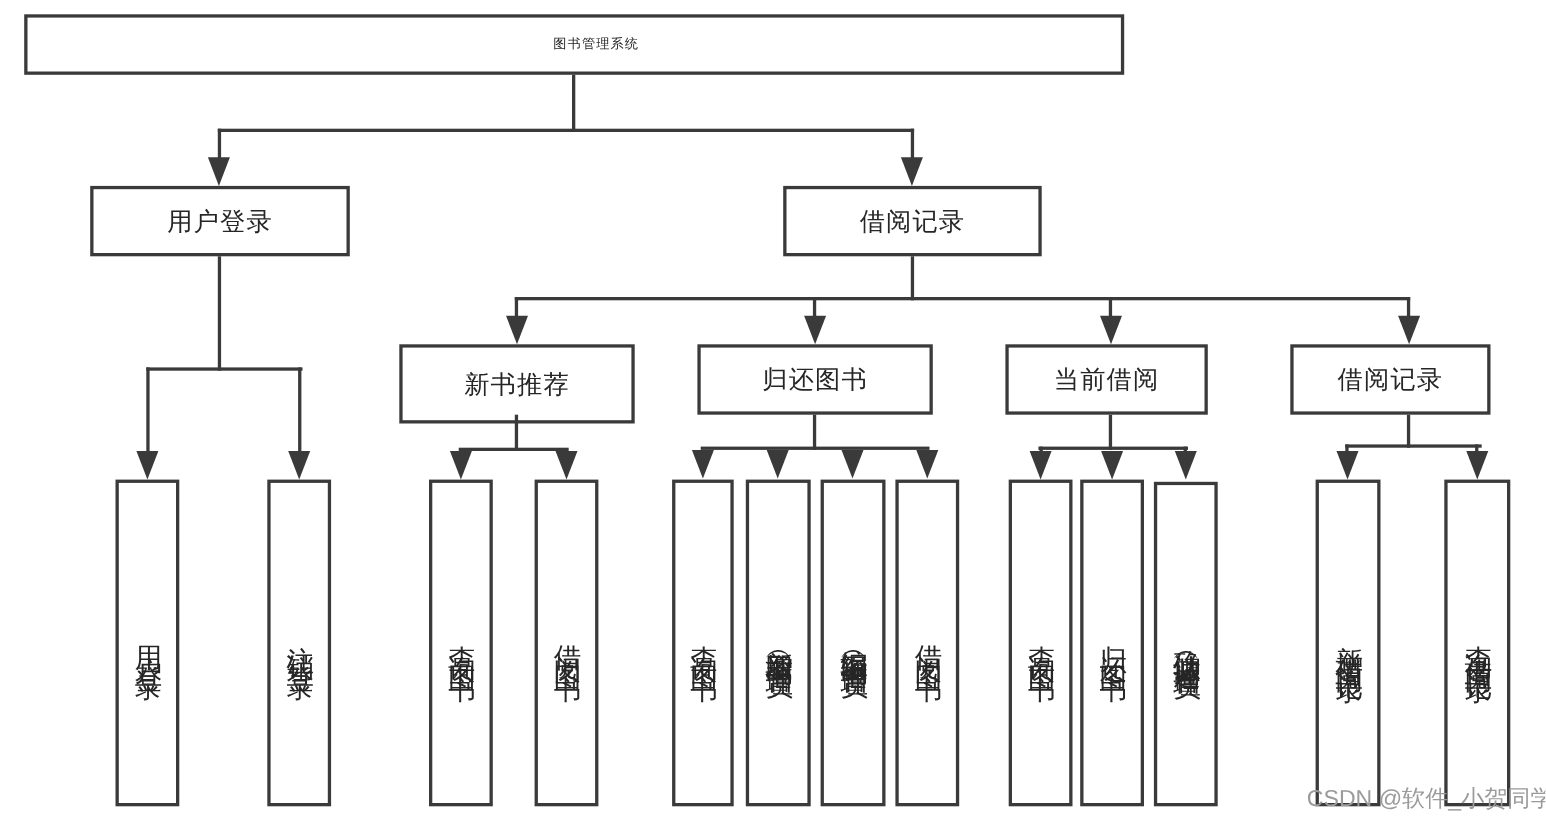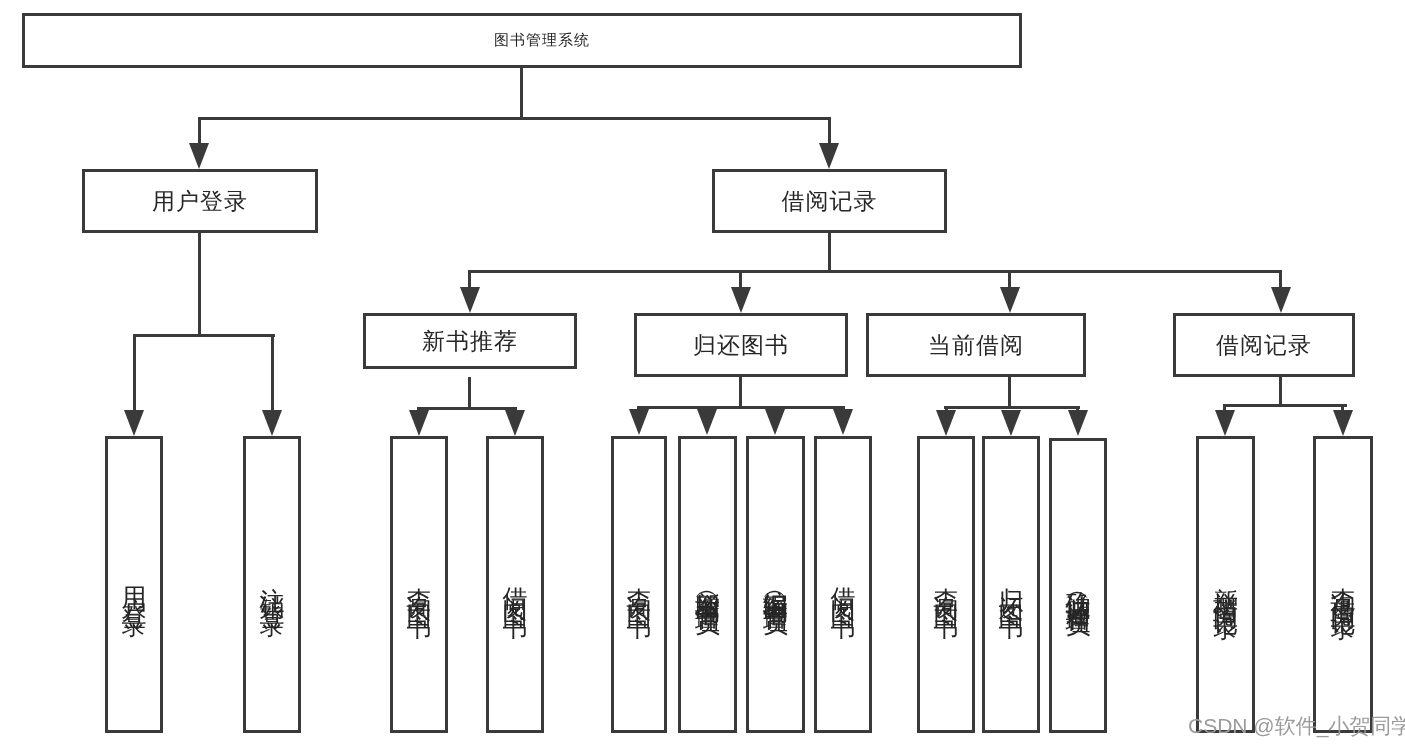--- a/index.html
+++ b/index.html
@@ -19,21 +19,21 @@
   .box{
     position:absolute;
     box-sizing:border-box;
     border:3px solid var(--line);
     background:#ffffff;
     display:flex;
     align-items:center;
     justify-content:center;
     text-align:center;
   }
-  .box.root{font-size:15px;letter-spacing:1px;padding-left:40px;}
+  .box.root{font-size:12px;letter-spacing:1px;padding-left:40px;}
   .box.lvl{font-size:23px;letter-spacing:1px;}
   .box.leaf span{
     writing-mode:vertical-rl;
     text-orientation:mixed;
     line-height:1;
     font-size:25px;
   }
   .sp-4 span{letter-spacing:9px;}
   .sp-6 span{letter-spacing:6px;}
   .sp-9 span{letter-spacing:3px;}
@@ -62,27 +62,27 @@
     <span>图书管理系统</span>
   </div>
 
   <div class="box lvl" style="left:82px;top:169px;width:236px;height:64px">
     <span>用户登录</span>
   </div>
   <div class="box lvl" style="left:712px;top:169px;width:235px;height:64px">
     <span>借阅记录</span>
   </div>
 
-  <div class="box lvl" style="left:363px;top:313px;width:214px;height:56px">
+  <div class="box lvl" style="left:363px;top:313px;width:214px;height:72px">
     <span>新书推荐</span>
   </div>
   <div class="box lvl" style="left:634px;top:313px;width:214px;height:64px">
     <span>归还图书</span>
   </div>
-  <div class="box lvl" style="left:866px;top:313px;width:220px;height:64px">
+  <div class="box lvl" style="left:914px;top:313px;width:184px;height:64px">
     <span>当前借阅</span>
   </div>
   <div class="box lvl" style="left:1173px;top:313px;width:182px;height:64px">
     <span>借阅记录</span>
   </div>
 
   <div class="box leaf sp-4" style="left:105px;top:436px;width:58px;height:297px">
     <span>用户登录</span>
   </div>
   <div class="box leaf sp-4" style="left:243px;top:436px;width:58px;height:297px">

